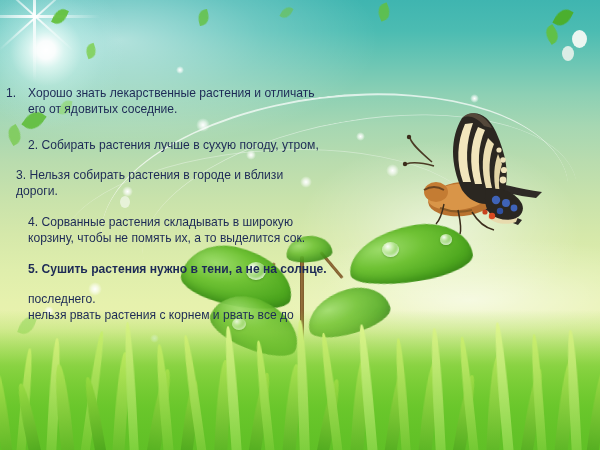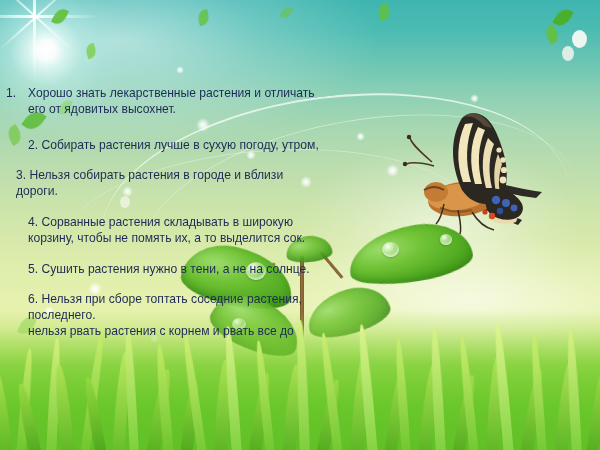--- a/index.html
+++ b/index.html
@@ -311,43 +311,42 @@
     <div class="blade" style="left:586px;width:12px;height:90px;background:linear-gradient(180deg,#a0dd48,#51ac1f);transform:rotate(8deg);"></div>
   </div>
 
 
   <div class="body-block">
 
     <div class="item item-1">
       <div class="num">1.</div>
       <div class="txt">
         <div>Хорошо знать лекарственные растения и отличать</div>
-        <div>его от ядовитых высохнет.</div>
+        <div>его от ядовитых соседние.</div>
       </div>
     </div>
 
     <div class="item" style="margin-left:22px;">
       <div>2. Собирать растения лучше в сухую погоду, утром,</div>
     </div>
 
     <div class="item" style="margin-left:10px;">
       <div>3. Нельзя собирать растения в городе и вблизи</div>
       <div>дороги.</div>
     </div>
 
     <div class="item" style="margin-left:22px;">
       <div>4. Сорванные растения складывать в широкую</div>
       <div>корзину, чтобы не помять их, а то выделится сок.</div>
     </div>
 
+    <div class="item" style="margin-left:22px;font-weight:bold;">
+      <div>5. Сушить растения нужно в тени, а не на солнце.</div>
+    </div>
+
     <div class="item" style="margin-left:22px;">
-      <div>5. Сушить растения нужно в тени, а не на солнце.</div>
-    </div>
-
-    <div class="item" style="margin-left:22px;">
-      <div>6. Нельзя при сборе топтать соседние растения,</div>
       <div>последнего.</div>
       <div>нельзя рвать растения с корнем и рвать все до</div>
     </div>
 
   </div>
 
 </div>
 
 </body></html>

